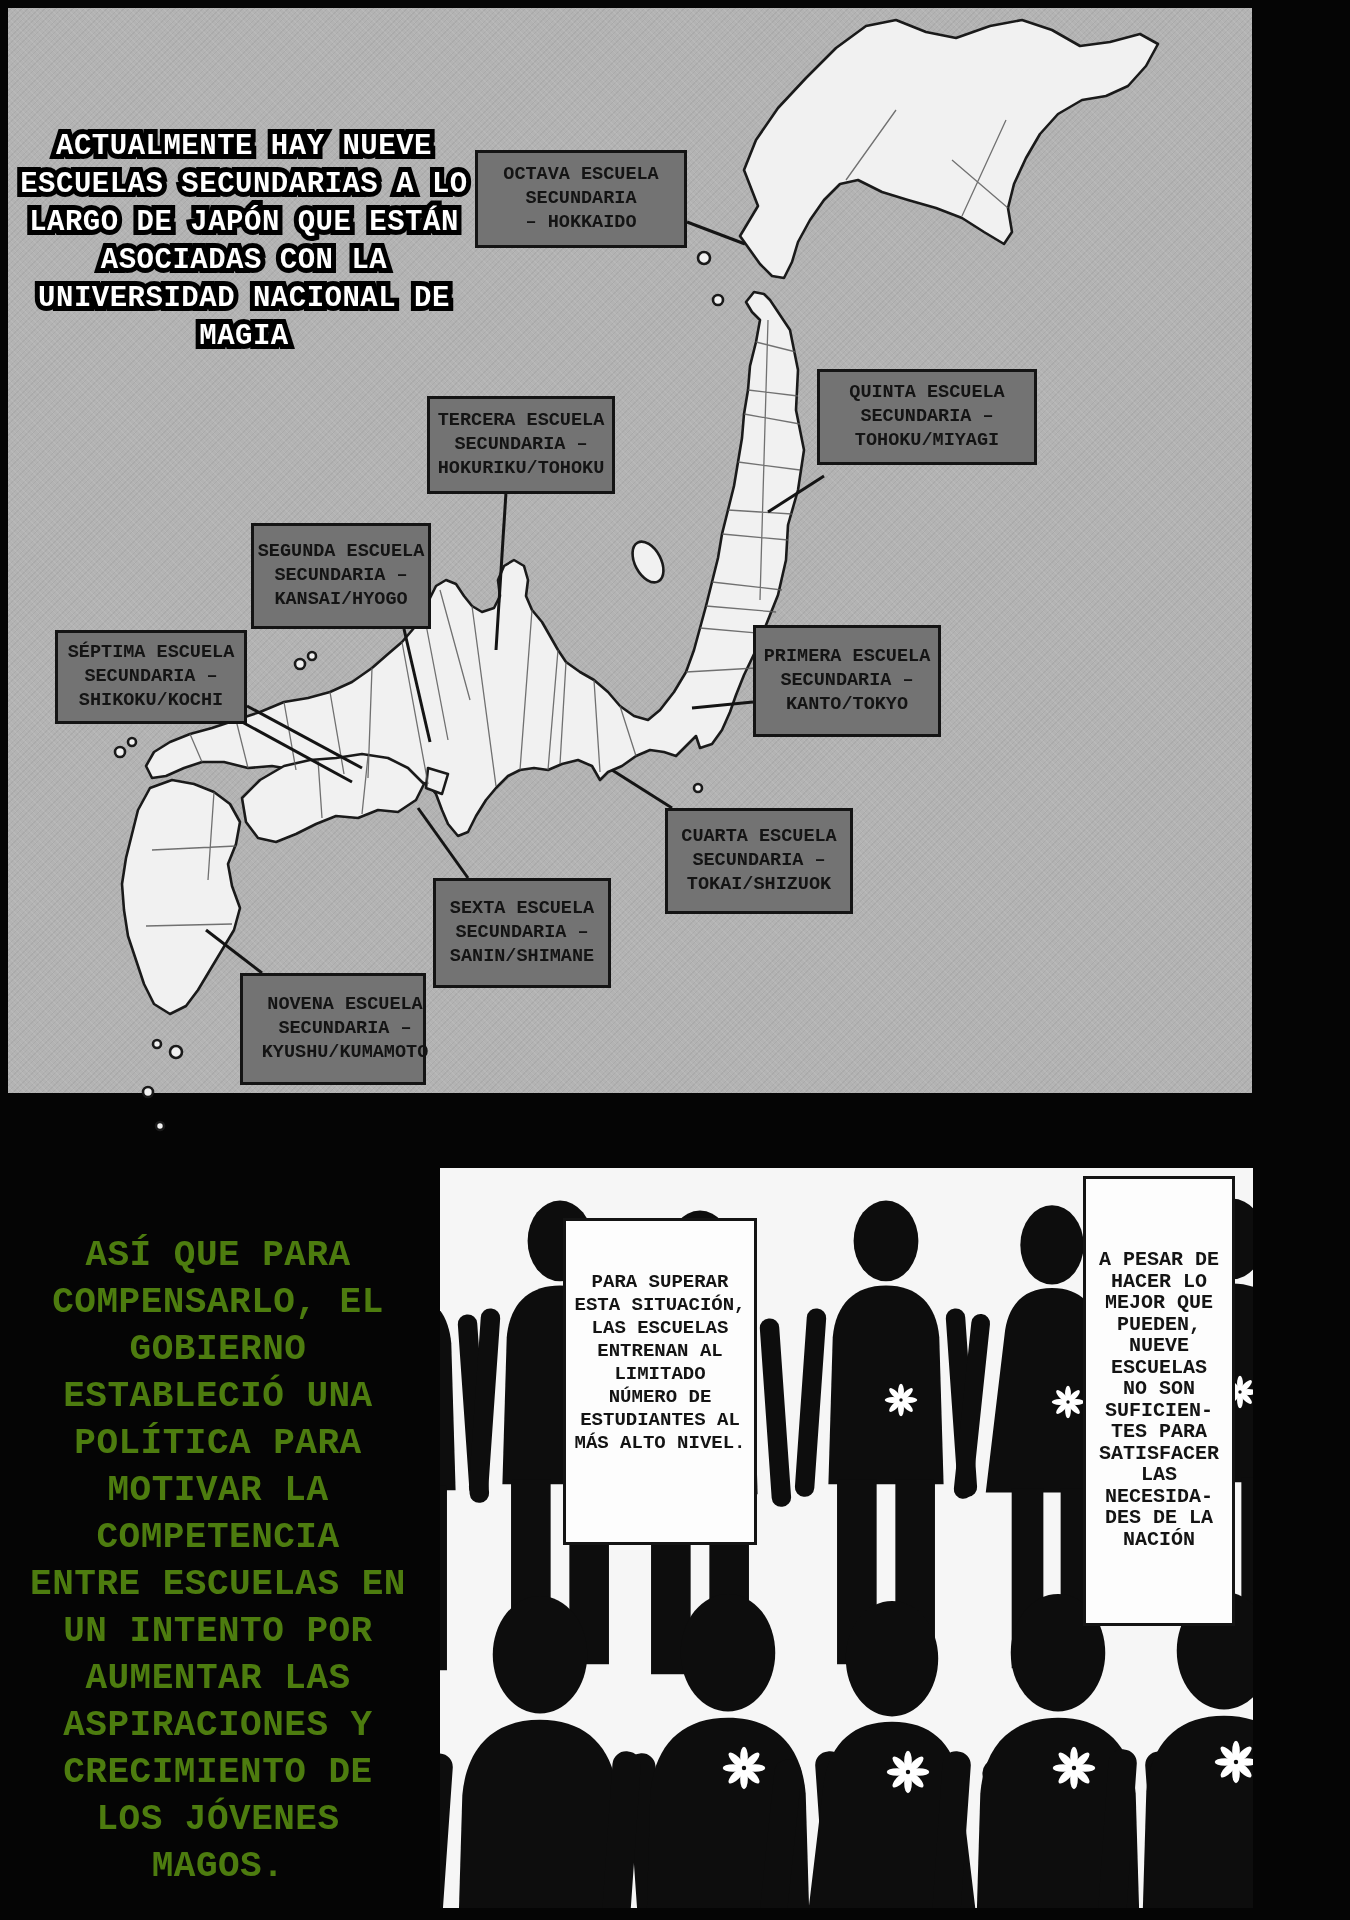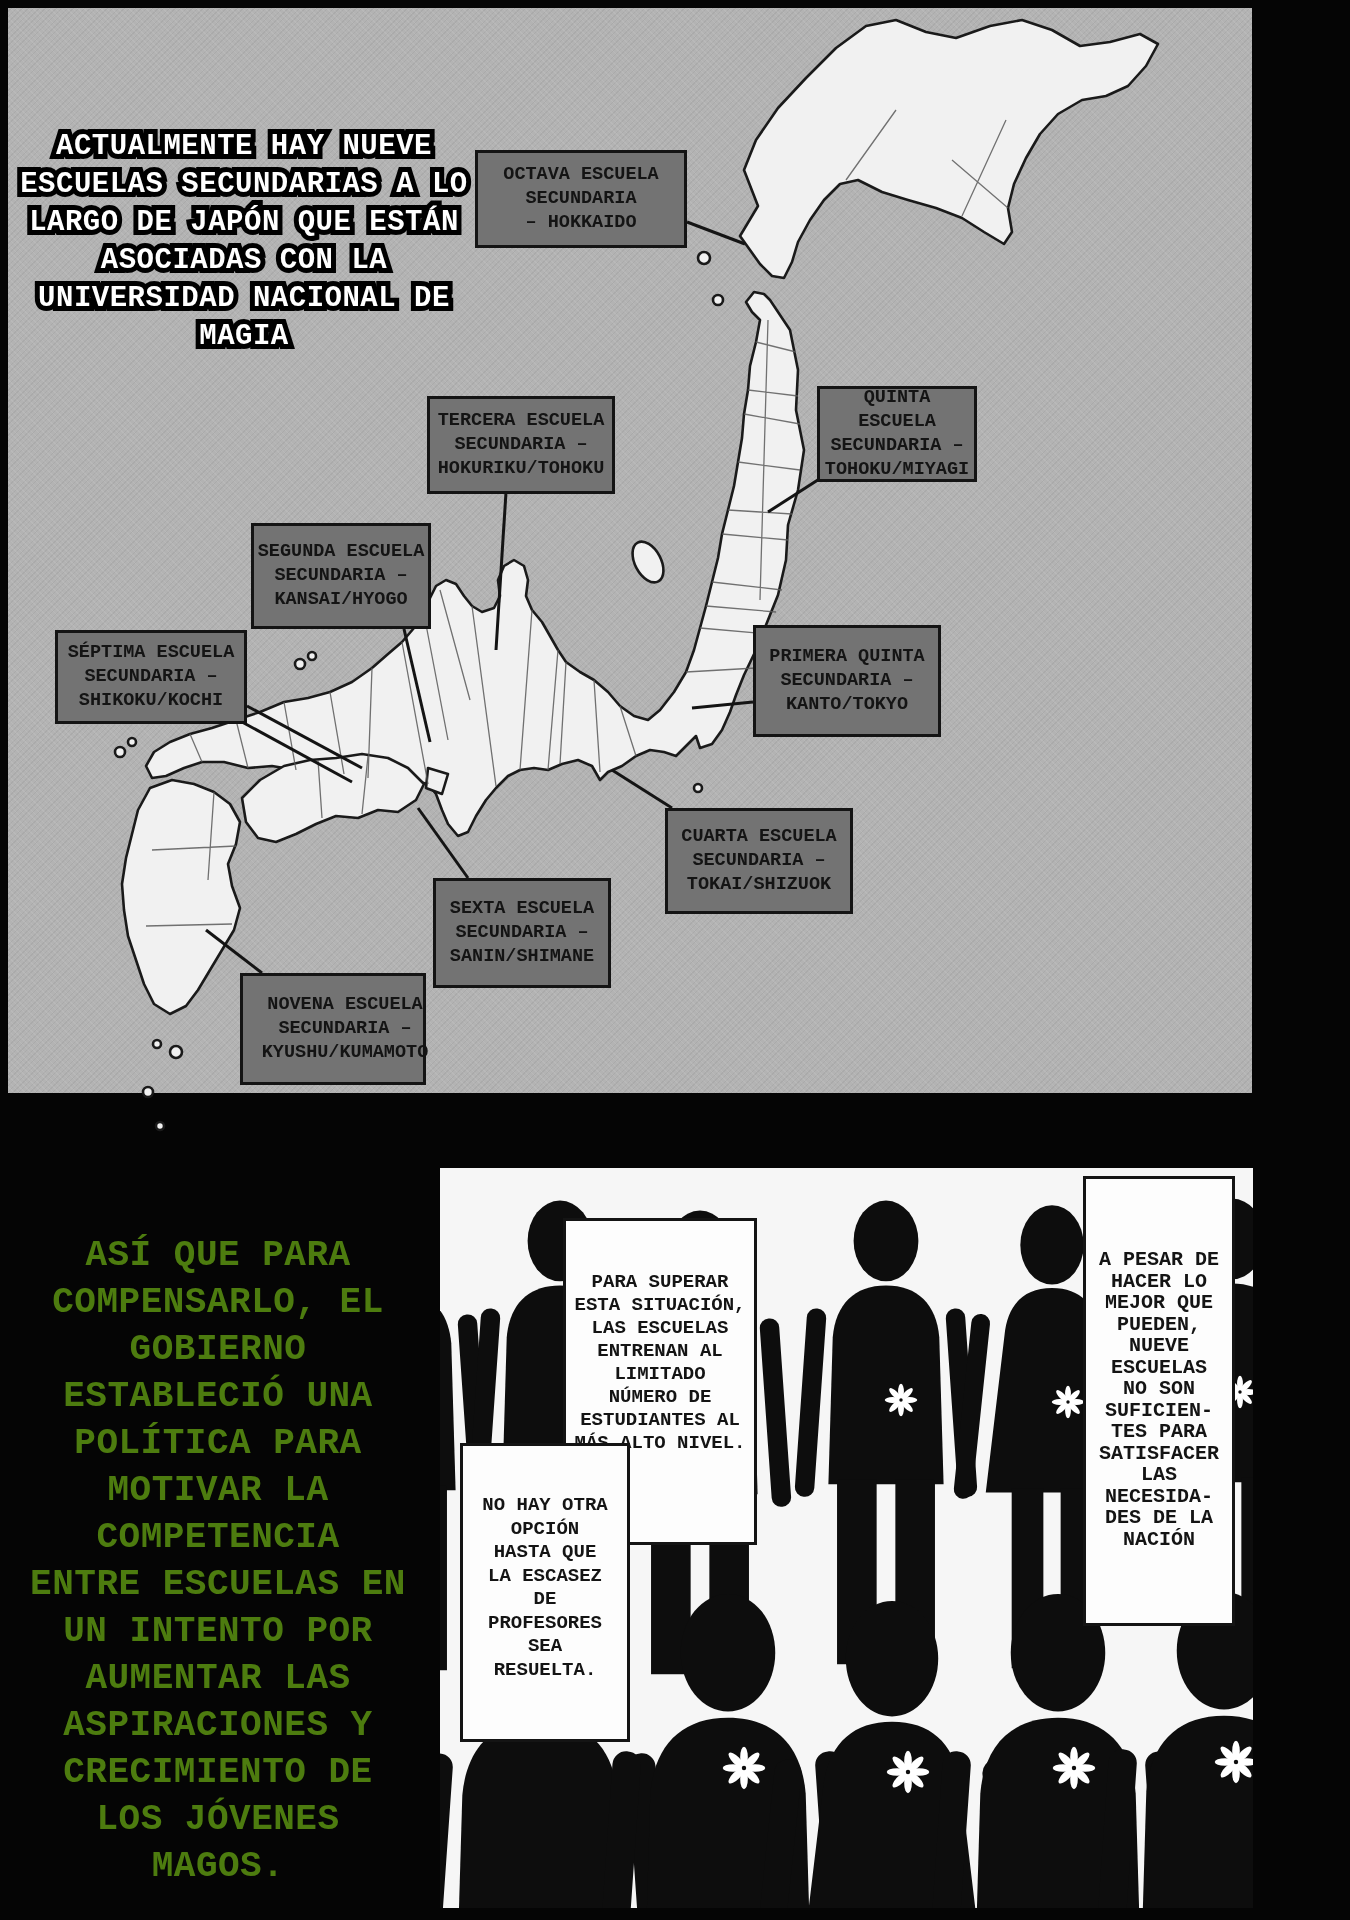--- a/index.html
+++ b/index.html
@@ -167,30 +167,30 @@
 UNIVERSIDAD NACIONAL DE
 MAGIA</div>
   </div>
 
   <div class="map-label" style="left:475px;top:150px;width:212px;height:98px;">OCTAVA ESCUELA
 SECUNDARIA
 – HOKKAIDO</div>
   <div class="map-label" style="left:427px;top:396px;width:188px;height:98px;">TERCERA ESCUELA
 SECUNDARIA –
 HOKURIKU/TOHOKU</div>
-  <div class="map-label" style="left:817px;top:386px;width:160px;height:96px;">QUINTA ESCUELA
+  <div class="map-label" style="left:817px;top:369px;width:220px;height:96px;">QUINTA ESCUELA
 SECUNDARIA –
 TOHOKU/MIYAGI</div>
   <div class="map-label" style="left:251px;top:523px;width:180px;height:106px;">SEGUNDA ESCUELA
 SECUNDARIA –
 KANSAI/HYOGO</div>
   <div class="map-label" style="left:55px;top:630px;width:192px;height:94px;">SÉPTIMA ESCUELA
 SECUNDARIA –
 SHIKOKU/KOCHI</div>
-  <div class="map-label" style="left:753px;top:625px;width:188px;height:112px;">PRIMERA QUINTA
+  <div class="map-label" style="left:753px;top:625px;width:188px;height:112px;">PRIMERA ESCUELA
 SECUNDARIA –
 KANTO/TOKYO</div>
   <div class="map-label" style="left:665px;top:808px;width:188px;height:106px;">CUARTA ESCUELA
 SECUNDARIA –
 TOKAI/SHIZUOK</div>
   <div class="map-label" style="left:433px;top:878px;width:178px;height:110px;">SEXTA ESCUELA
 SECUNDARIA –
 SANIN/SHIMANE</div>
   <div class="map-label" style="left:240px;top:973px;width:186px;height:112px;padding-left:24px;">NOVENA ESCUELA
 SECUNDARIA –
@@ -212,28 +212,20 @@
 MAGOS.</div>
 
   <div class="speech-box" id="box-para">PARA SUPERAR
 ESTA SITUACIÓN,
 LAS ESCUELAS
 ENTRENAN AL
 LIMITADO
 NÚMERO DE
 ESTUDIANTES AL
 MÁS ALTO NIVEL.</div>
-  <div class="speech-box" id="box-nohay">NO HAY OTRA
-OPCIÓN
-HASTA QUE
-LA ESCASEZ
-DE
-PROFESORES
-SEA
-RESUELTA.</div>
   <div class="speech-box" id="box-apesar">A PESAR DE
 HACER LO
 MEJOR QUE
 PUEDEN,
 NUEVE
 ESCUELAS
 NO SON
 SUFICIEN-
 TES PARA
 SATISFACER

